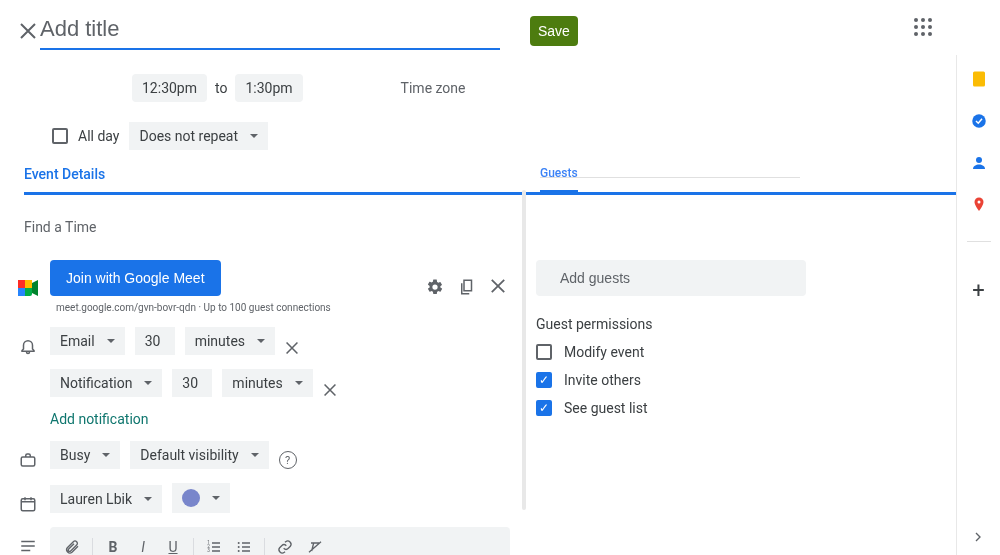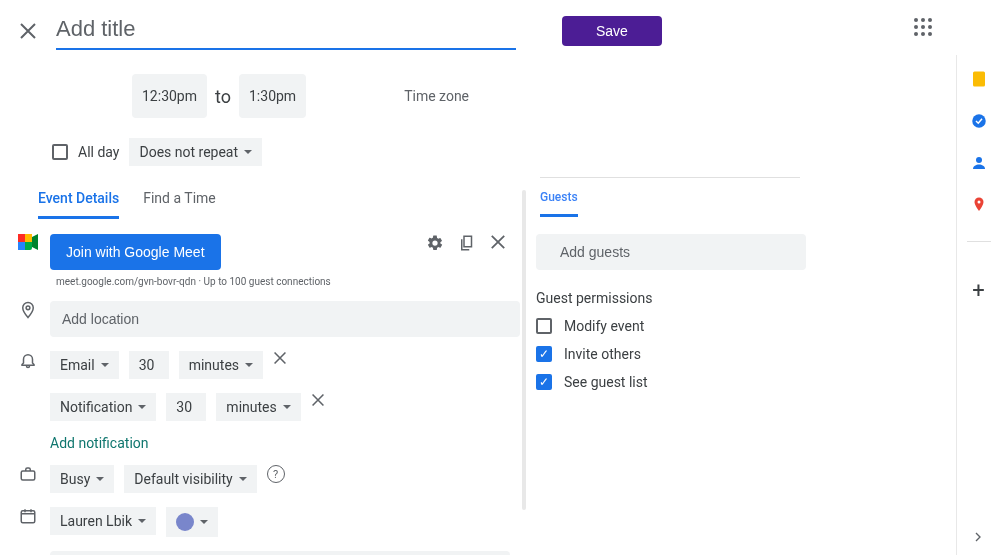--- a/index.html
+++ b/index.html
@@ -8,53 +8,53 @@
     font-family: 'Google Sans', Roboto, Arial, sans-serif;
     font-size: 14px;
     color: #3c4043;
     background: #fff;
     width: 1000px;
     height: 555px;
     overflow: hidden;
     position: relative;
   }
   .main { position: absolute; left: 0; top: 0; right: 44px; bottom: 0; padding: 12px 0 0 0; }
-  .header-row { display: flex; align-items: center; gap: 16px; padding: 0 16px; }
+  .header-row { display: flex; align-items: center; padding: 0 16px; }
   .close-x { width: 24px; height: 24px; display: flex; align-items: center; justify-content: center; cursor: pointer; color: #5f6368; }
   .title-input {
     flex: 0 0 460px;
     border: none;
     border-bottom: 2px solid #1a73e8;
     font-size: 22px;
     padding: 4px 0 6px 0;
     outline: none;
     color: #202124;
   }
   .title-input::placeholder { color: #5f6368; }
-  .save-btn { margin-left: 30px; background: #4c1d95; color: #fff; border: none; border-radius: 4px; padding: 7px 34px; font-size: 14px; cursor: pointer; }
+  .save-btn { margin-left: 30px; background: #4d7c0f; color: #fff; border: none; border-radius: 4px; padding: 7px 8px; font-size: 14px; cursor: pointer; }
   .apps-icon { position: absolute; right: 62px; top: 18px; width: 24px; height: 24px; display: grid; grid-template-columns: repeat(3,4px); grid-template-rows: repeat(3,4px); gap: 3px; cursor: pointer; }
   .apps-icon span { width: 4px; height: 4px; background: #5f6368; border-radius: 50%; }
   .time-row { display: flex; align-items: center; gap: 8px; padding-left: 132px; margin-top: 24px; color: #3c4043; }
-  .chip { background: #f1f3f4; border-radius: 4px; padding: 14px 10px; font-size: 14px; cursor: pointer; }
-  .to-text { font-size: 18px; color: #3c4043; }
+  .chip { background: #f1f3f4; border-radius: 4px; padding: 6px 10px; font-size: 14px; cursor: pointer; }
+  .to-text { font-size: 14px; color: #3c4043; }
   .timezone-link { margin-left: 90px; color: #5f6368; font-size: 14px; cursor: pointer; }
   .allday-row { display: flex; align-items: center; gap: 10px; padding-left: 52px; margin-top: 20px; }
   .checkbox { width: 16px; height: 16px; border: 2px solid #5f6368; border-radius: 2px; cursor: pointer; display: inline-flex; align-items: center; justify-content: center; }
   .checkbox.checked { background: #1a73e8; border-color: #1a73e8; }
   .checkbox.checked::after { content: '✓'; color: #fff; font-size: 12px; line-height: 1; }
-  .dropdown-chip { background: #f1f3f4; border-radius: 0; padding: 6px 10px; font-size: 14px; cursor: pointer; display: inline-flex; align-items: center; gap: 6px; }
+  .dropdown-chip { background: #f1f3f4; border-radius: 0; padding: 6px 10px; font-size: 14px; cursor: pointer; display: inline-flex; align-items: center; gap: 12px; }
   .dropdown-chip .caret { width: 0; height: 0; border-left: 4px solid transparent; border-right: 4px solid transparent; border-top: 4px solid #5f6368; }
-  .tabs-row { display: flex; gap: 24px; padding-left: 38px; margin-top: 24px; border-bottom: 1px solid transparent; }
+  .tabs-row { display: flex; gap: 24px; padding-left: 24px; margin-top: 16px; border-bottom: 1px solid transparent; flex-direction: column; }
   .tab { font-size: 14px; color: #5f6368; padding-bottom: 10px; cursor: pointer; }
   .tab.active { color: #1a73e8; border-bottom: 3px solid #1a73e8; font-weight: 500; }
   .guests-tab { position: absolute; left: 540px; font-size: 12px; color: #3b82f6; padding-bottom: 10px; border-bottom: 3px solid #1a73e8; font-weight: 500; }
   .body-cols { display: flex; margin-top: 0; }
   .left-col { width: 520px; padding-left: 16px; }
   .right-col { margin-left: 16px; width: 270px; }
-  .row { display: flex; align-items: flex-start; gap: 10px; margin-top: 14px; }
+  .row { display: flex; align-items: flex-end; gap: 10px; margin-top: 14px; }
   .row .icon-slot { width: 24px; color: #5f6368; display: flex; justify-content: center; }
   .meet-row { position: relative; }
   .meet-btn { background: #1a73e8; color: #fff; border: none; border-radius: 4px; padding: 10px 16px; font-size: 14px; cursor: pointer; font-weight: 500; }
   .meet-actions { display: flex; gap: 14px; margin-left: auto; margin-right: 14px; color: #5f6368; }
   .meet-actions span { cursor: pointer; display: inline-flex; }
   .meet-sub { font-size: 10px; color: #5f6368; margin-left: 40px; margin-top: 6px; }
   .text-input { flex: 1; background: #f1f3f4; border: none; border-radius: 4px; padding: 10px 12px; font-size: 14px; outline: none; }
   .text-input::placeholder { color: #5f6368; }
   .x-icon { color: #5f6368; cursor: pointer; display: inline-flex; }
   .add-notif { margin-left: 34px; margin-top: 14px; color: #0f766e; font-size: 14px; cursor: pointer; }
@@ -143,29 +143,20 @@
               <svg width="16" height="16" viewBox="0 0 18 18">
                 <path d="M2 2 L16 16 M16 2 L2 16" stroke="#5f6368" stroke-width="2" fill="none"></path>
               </svg>
             </span>
         </div>
       </div>
       <div class="meet-sub">
         <span>meet.google.com/gvn-bovr-qdn</span><span> · </span><span>Up to 100 guest connections</span>
       </div>
 
-      <div class="row">
-        <div class="icon-slot">
-          <svg width="18" height="18" viewBox="0 0 24 24">
-              <path fill="none" stroke="#5f6368" stroke-width="2" d="M12 2a7 7 0 0 1 7 7c0 5-7 13-7 13S5 14 5 9a7 7 0 0 1 7-7z"></path>
-              <circle cx="12" cy="9" r="2.5" fill="none" stroke="#5f6368" stroke-width="2"></circle>
-            </svg>
-        </div>
-        <input class="text-input" placeholder="Add location" style="">
-      </div>
 
       <div class="row">
         <div class="icon-slot">
           <svg width="18" height="18" viewBox="0 0 24 24">
               <path fill="none" stroke="#5f6368" stroke-width="2" d="M18 16v-5a6 6 0 1 0-12 0v5l-2 2v1h16v-1l-2-2zM10 20a2 2 0 0 0 4 0"></path>
             </svg>
         </div>
         <span class="dropdown-chip">
             <span>Email</span>
             <span class="caret"></span>

